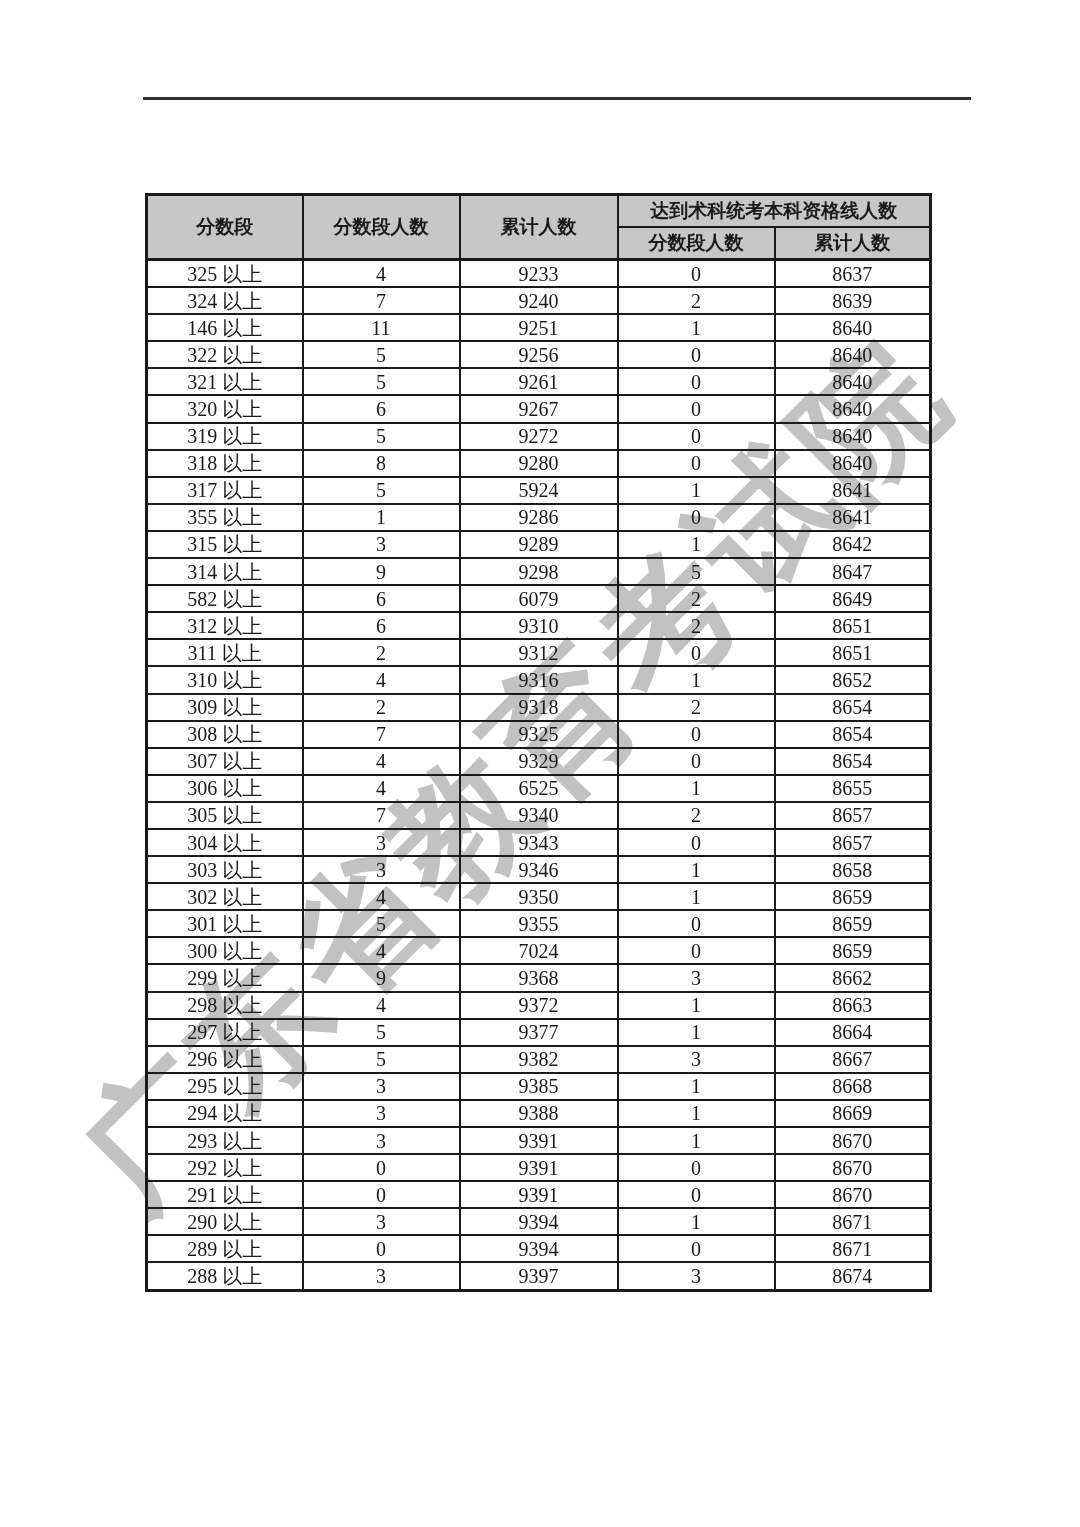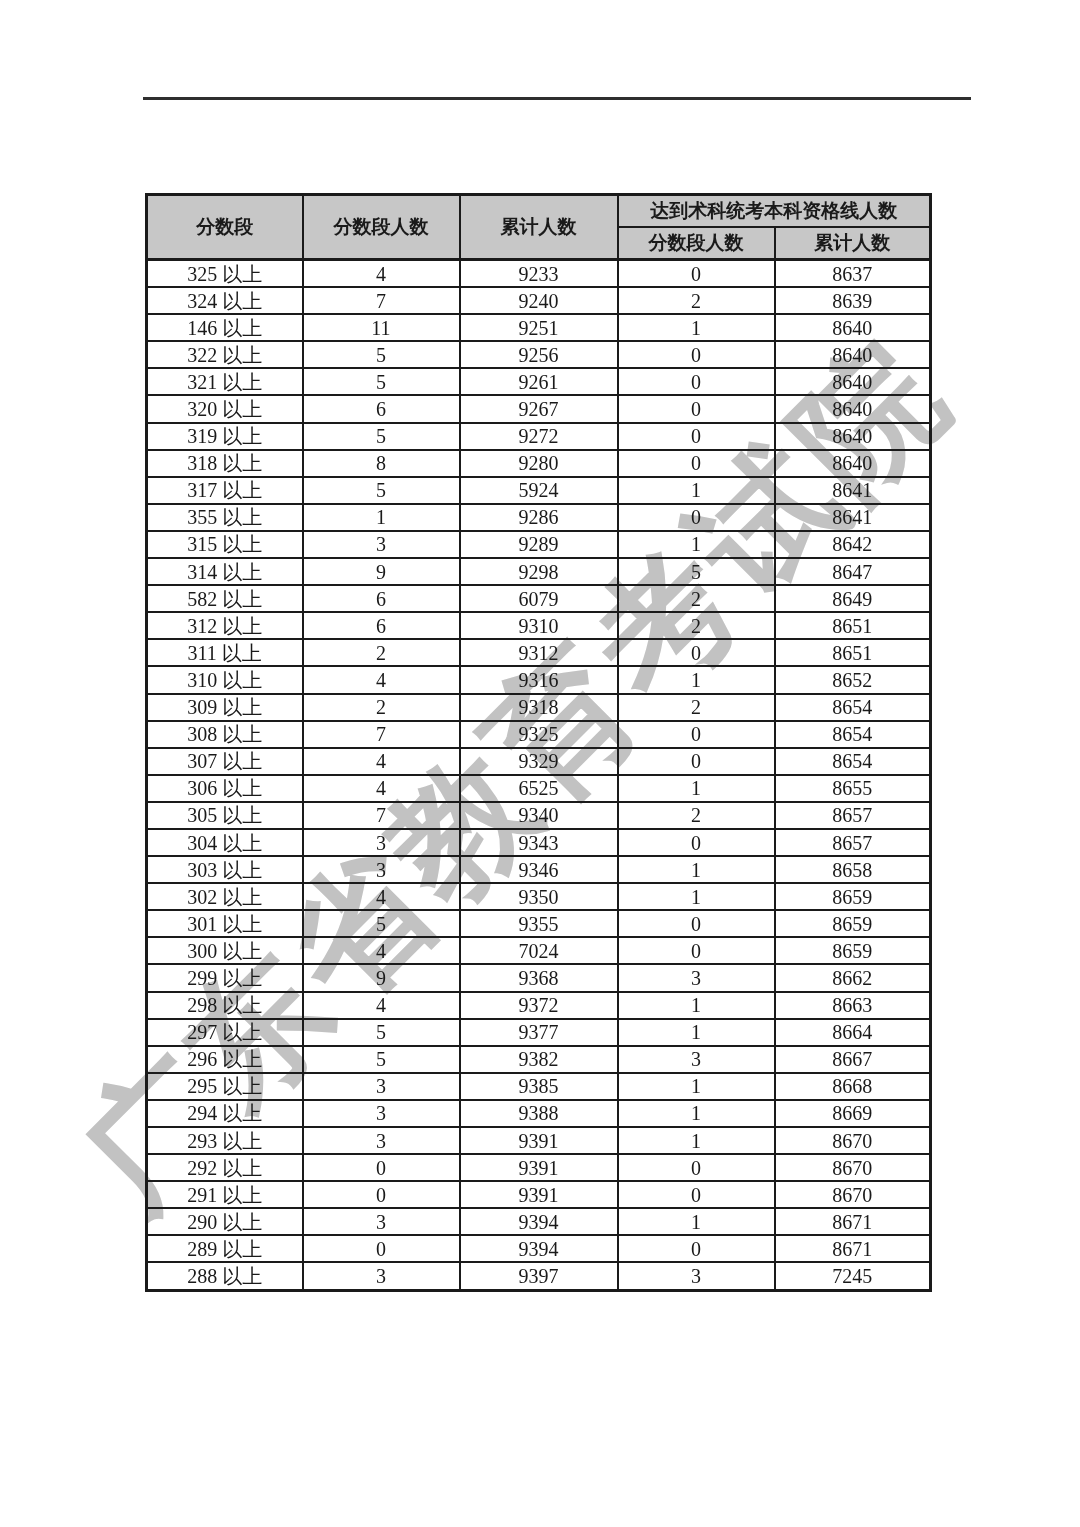--- a/index.html
+++ b/index.html
@@ -366,18 +366,18 @@
           <td>0</td>
           <td>9394</td>
           <td>0</td>
           <td>8671</td>
         </tr>
         <tr>
           <td>288 以上</td>
           <td>3</td>
           <td>9397</td>
           <td>3</td>
-          <td>7245</td>
+          <td>8674</td>
         </tr>
       </tbody>
   </table>
 
 </div>
 
 </body></html>

